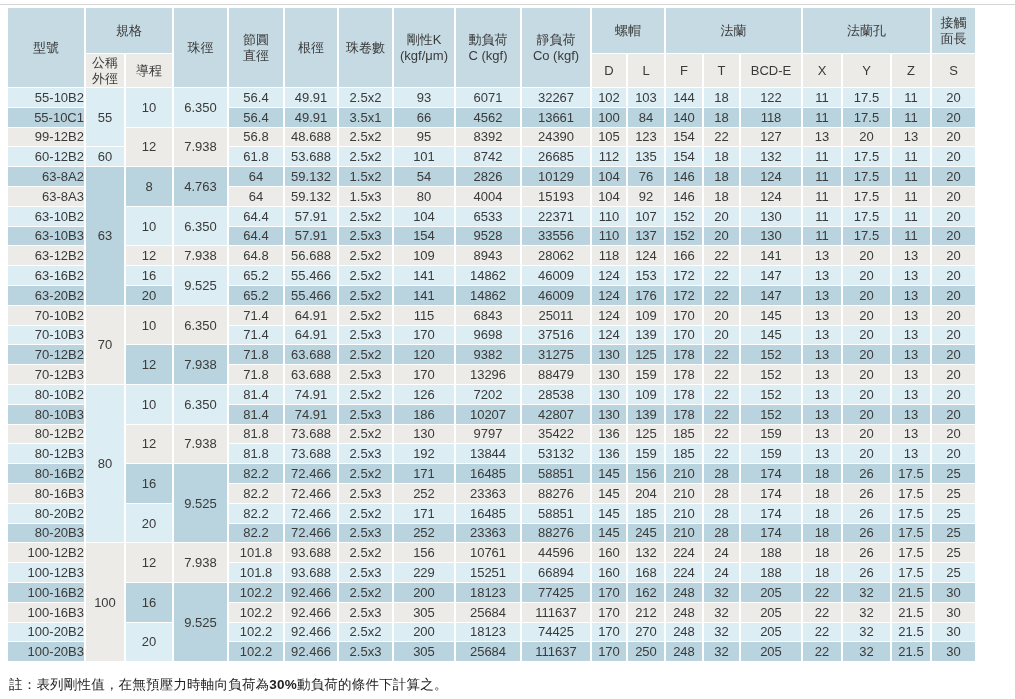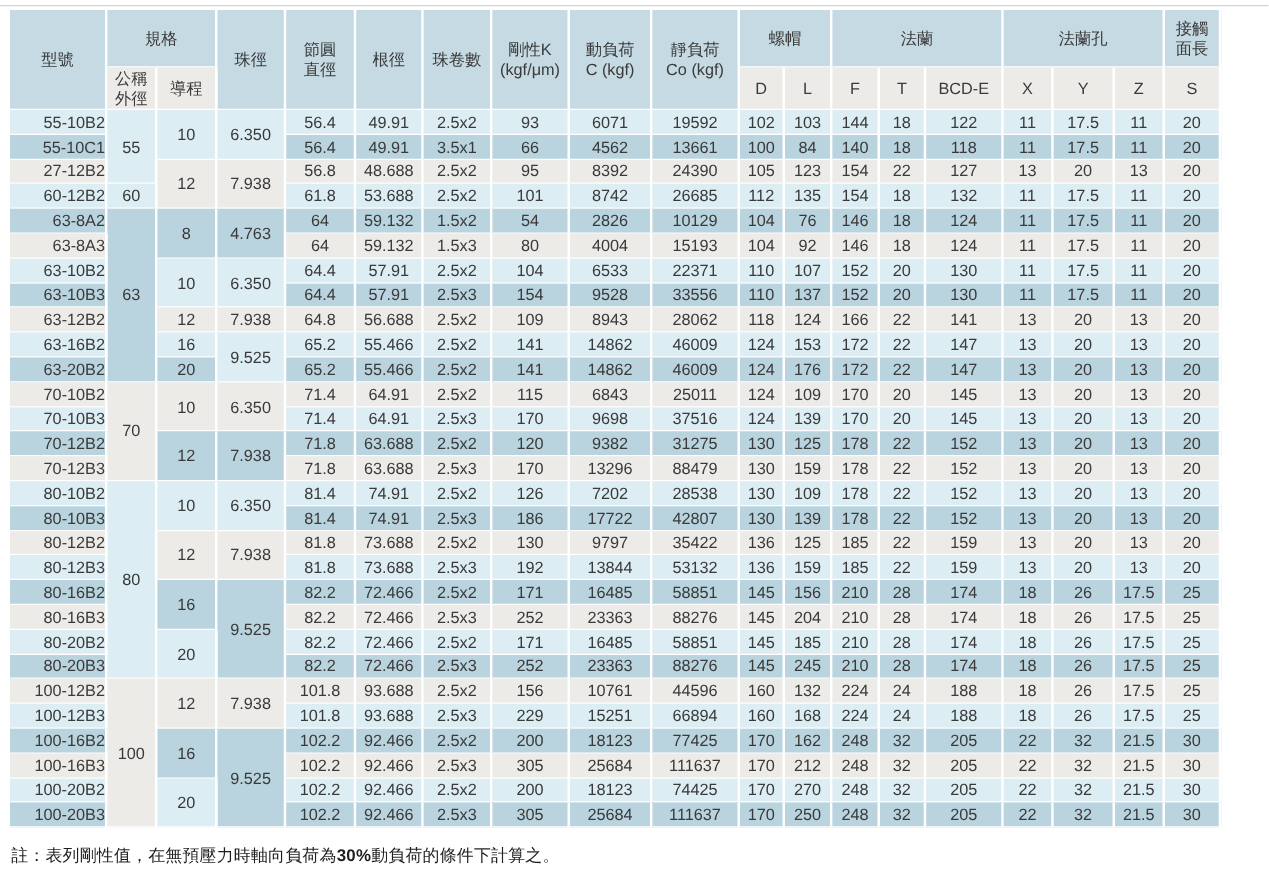--- a/index.html
+++ b/index.html
@@ -102,21 +102,21 @@
         <tr>
           <td class="c-blue model">55-10B2</td>
           <td class="c-blue" rowspan="3">55</td>
           <td class="c-blue" rowspan="2">10</td>
           <td class="c-blue" rowspan="2">6.350</td>
           <td class="c-blue">56.4</td>
           <td class="c-blue">49.91</td>
           <td class="c-blue">2.5x2</td>
           <td class="c-blue">93</td>
           <td class="c-blue">6071</td>
-          <td class="c-blue">19592</td>
+          <td class="c-blue">32267</td>
           <td class="c-blue">102</td>
           <td class="c-blue">103</td>
           <td class="c-blue">144</td>
           <td class="c-blue">18</td>
           <td class="c-blue">122</td>
           <td class="c-blue">11</td>
           <td class="c-blue">17.5</td>
           <td class="c-blue">11</td>
           <td class="c-blue">20</td>
         </tr>
@@ -132,21 +132,21 @@
           <td class="c-dark">84</td>
           <td class="c-dark">140</td>
           <td class="c-dark">18</td>
           <td class="c-dark">118</td>
           <td class="c-dark">11</td>
           <td class="c-dark">17.5</td>
           <td class="c-dark">11</td>
           <td class="c-dark">20</td>
         </tr>
         <tr>
-          <td class="c-gray model">27-12B2</td>
+          <td class="c-gray model">99-12B2</td>
           <td class="c-gray" rowspan="2">12</td>
           <td class="c-gray" rowspan="2">7.938</td>
           <td class="c-gray">56.8</td>
           <td class="c-gray">48.688</td>
           <td class="c-gray">2.5x2</td>
           <td class="c-gray">95</td>
           <td class="c-gray">8392</td>
           <td class="c-gray">24390</td>
           <td class="c-gray">105</td>
           <td class="c-gray">123</td>
@@ -410,21 +410,21 @@
           <td class="c-blue">20</td>
           <td class="c-blue">13</td>
           <td class="c-blue">20</td>
         </tr>
         <tr>
           <td class="c-dark model">80-10B3</td>
           <td class="c-dark">81.4</td>
           <td class="c-dark">74.91</td>
           <td class="c-dark">2.5x3</td>
           <td class="c-dark">186</td>
-          <td class="c-dark">17722</td>
+          <td class="c-dark">10207</td>
           <td class="c-dark">42807</td>
           <td class="c-dark">130</td>
           <td class="c-dark">139</td>
           <td class="c-dark">178</td>
           <td class="c-dark">22</td>
           <td class="c-dark">152</td>
           <td class="c-dark">13</td>
           <td class="c-dark">20</td>
           <td class="c-dark">13</td>
           <td class="c-dark">20</td>

